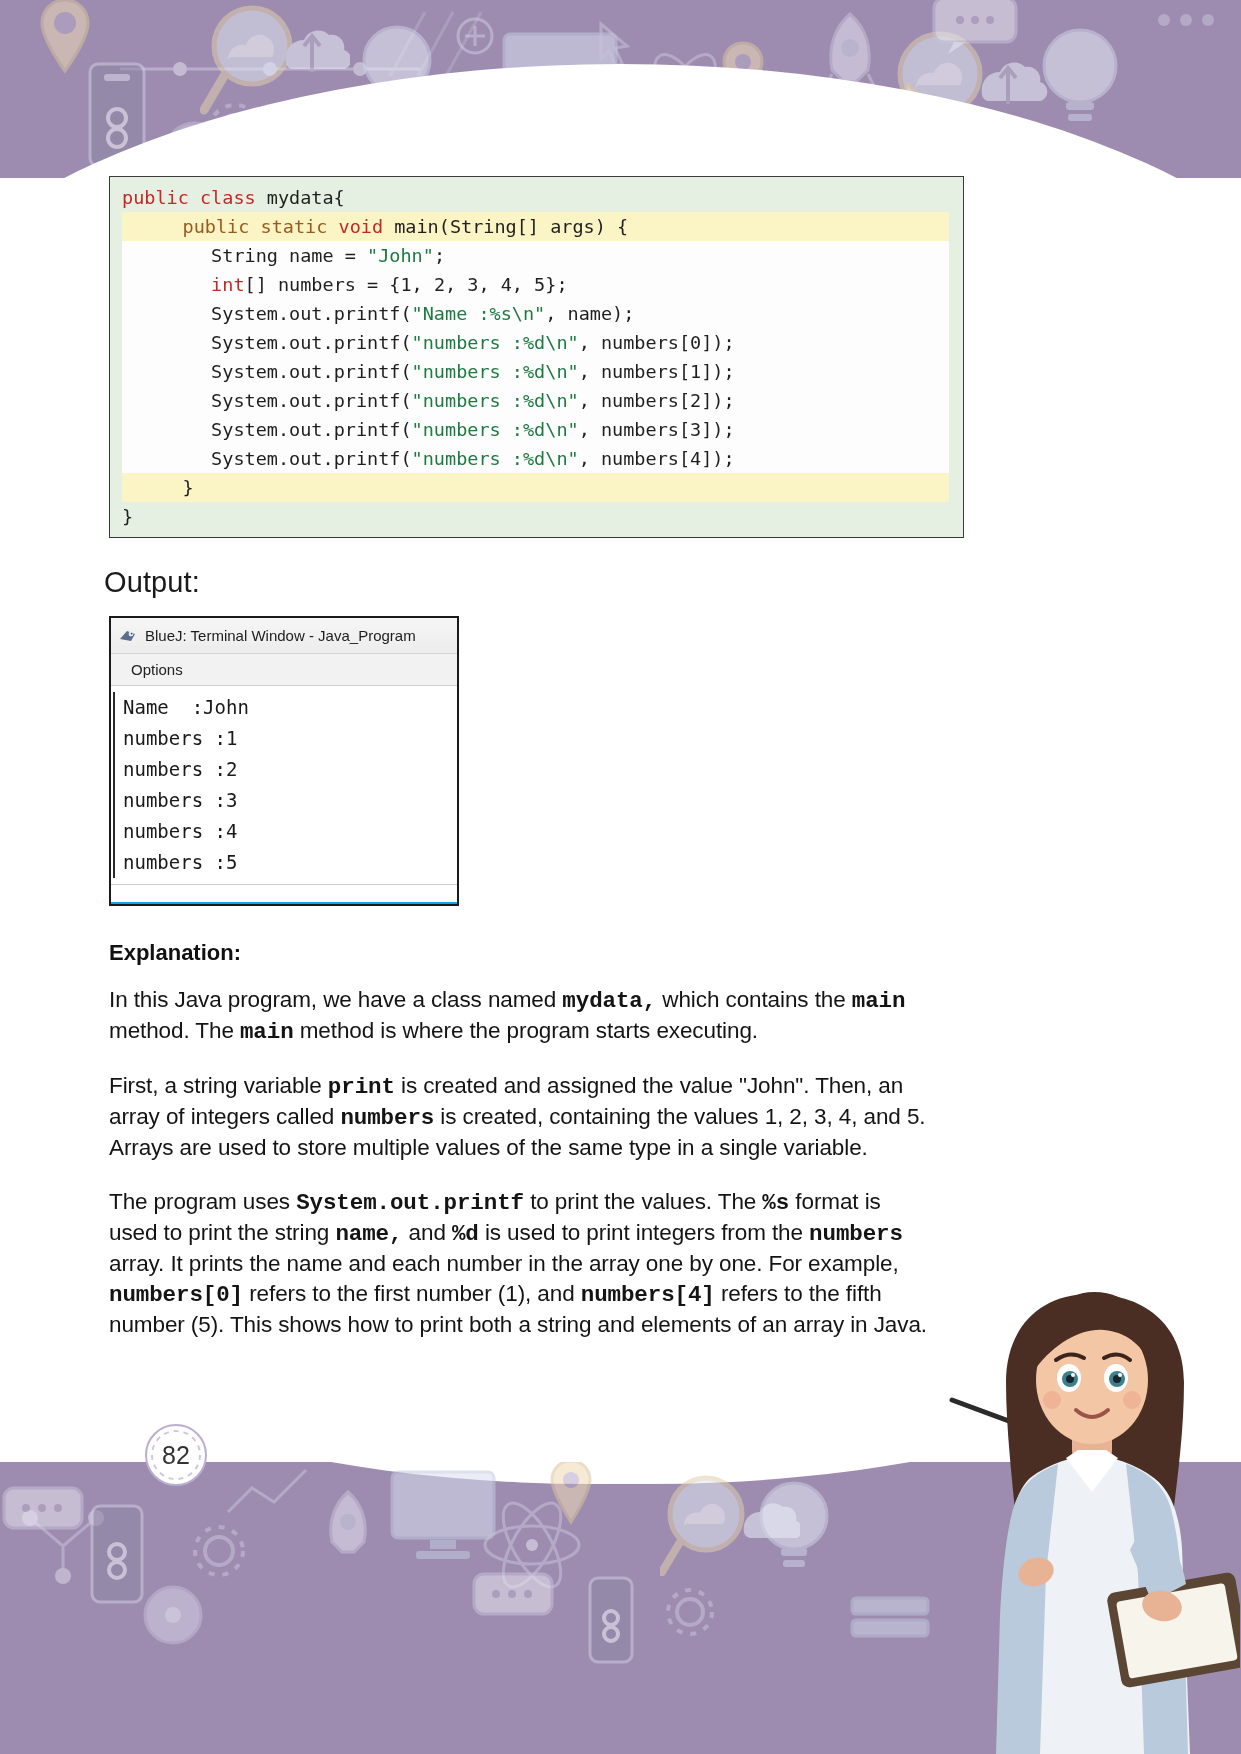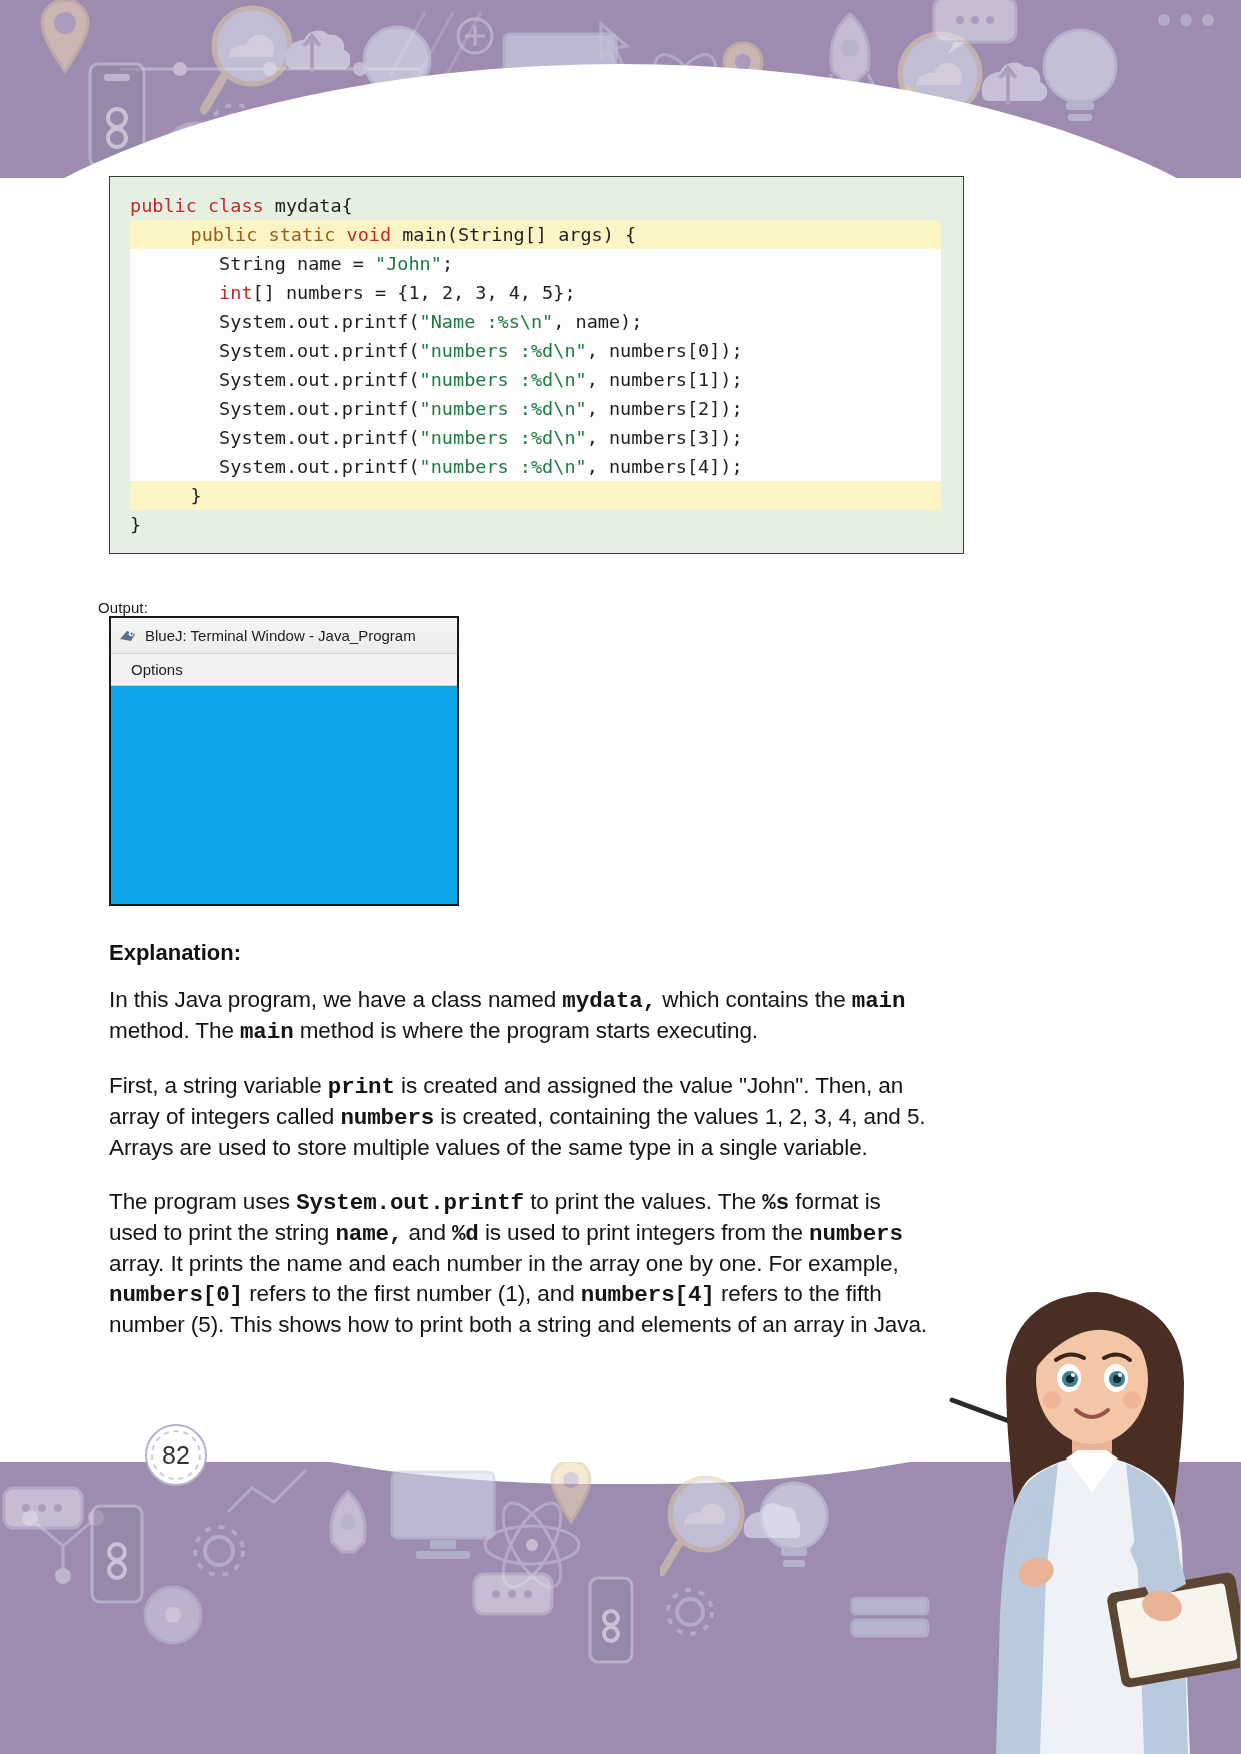--- a/index.html
+++ b/index.html
@@ -50,42 +50,42 @@
     width:855px;
     border:1px solid #3a3a3a;
     background:#e6f0e2;
     padding:6px 0 6px 0;
   }
   .code-inner {
     position:relative;
     margin:0 14px 0 12px;
   }
   pre.code {
-    margin:8px;
+    margin:0;
     font-family:"DejaVu Sans Mono", monospace;
     font-size:18.5px;
     line-height:29px;
     color:#1f1f1f;
     white-space:pre;
     overflow:hidden;
   }
   .ln { display:block; position:relative; padding-left:0; }
   .hl-outer { background:#e6f0e2; }
   .hl-yellow { background:#fbf4c4;padding-left:16px; }
   .hl-white  { background:#fdfdfd; }
 
   .kw   { color:#c22828; }
   .kw2  { color:#9a5a1c; }
   .str  { color:#1d7a40; }
   .plain{ color:#1f1f1f; }
 
   
   .output-label {
-    position:absolute; left:98px; top:566px;
-    font-size:15px; color:#1a1a1a; letter-spacing:.1px;margin-top:33px;
+    position:absolute; left:104px; top:566px;
+    font-size:29px; color:#1a1a1a; letter-spacing:.1px;
   }
 
   
   .terminal {
     position:absolute; left:109px; top:616px;
     width:350px; height:290px;
     border:2px solid #1a1a1a;
     background:#0ea5e9;
   }
   .term-title {
@@ -355,20 +355,29 @@
             <path d="M1 11 L8 3 L16 6 L12 13 Z" fill="#5b6f8c"></path>
             <circle cx="12" cy="6" r="2.4" fill="#e8eef7"></circle>
             <circle cx="12.6" cy="5.6" r="0.9" fill="#2a3a52"></circle>
           </svg>
       </span>
       <span>BlueJ: Terminal Window - Java_Program</span>
     </div>
     <div class="term-menu">
       <span>Options</span>
     </div>
+    <div class="term-body">
+      <pre class="term-lines">Name  :John
+numbers :1
+numbers :2
+numbers :3
+numbers :4
+numbers :5</pre>
+      <div class="term-rule"></div>
+    </div>
   </div>
 
   <div class="exp-head">Explanation:</div>
   <div class="paras">
     <p>In this Java program, we have a class named <b>mydata,</b> which contains the <b>main</b> method. The <b>main</b> method is where the program starts executing.</p>
     <p>First, a string variable <b>print</b> is created and assigned the value "John". Then, an array of integers called <b>numbers</b> is created, containing the values 1, 2, 3, 4, and 5. Arrays are used to store multiple values of the same type in a single variable.</p>
     <p>The program uses <b>System.out.printf</b> to print the values. The <b>%s</b> format is used to print the string <b>name,</b> and <b>%d</b> is used to print integers from the <b>numbers</b> array. It prints the name and each number in the array one by one. For example, <b>numbers[0]</b> refers to the first number (1), and <b>numbers[4]</b> refers to the fifth number (5). This shows how to print both a string and elements of an array in Java.</p>
   </div>
 </div>
 

